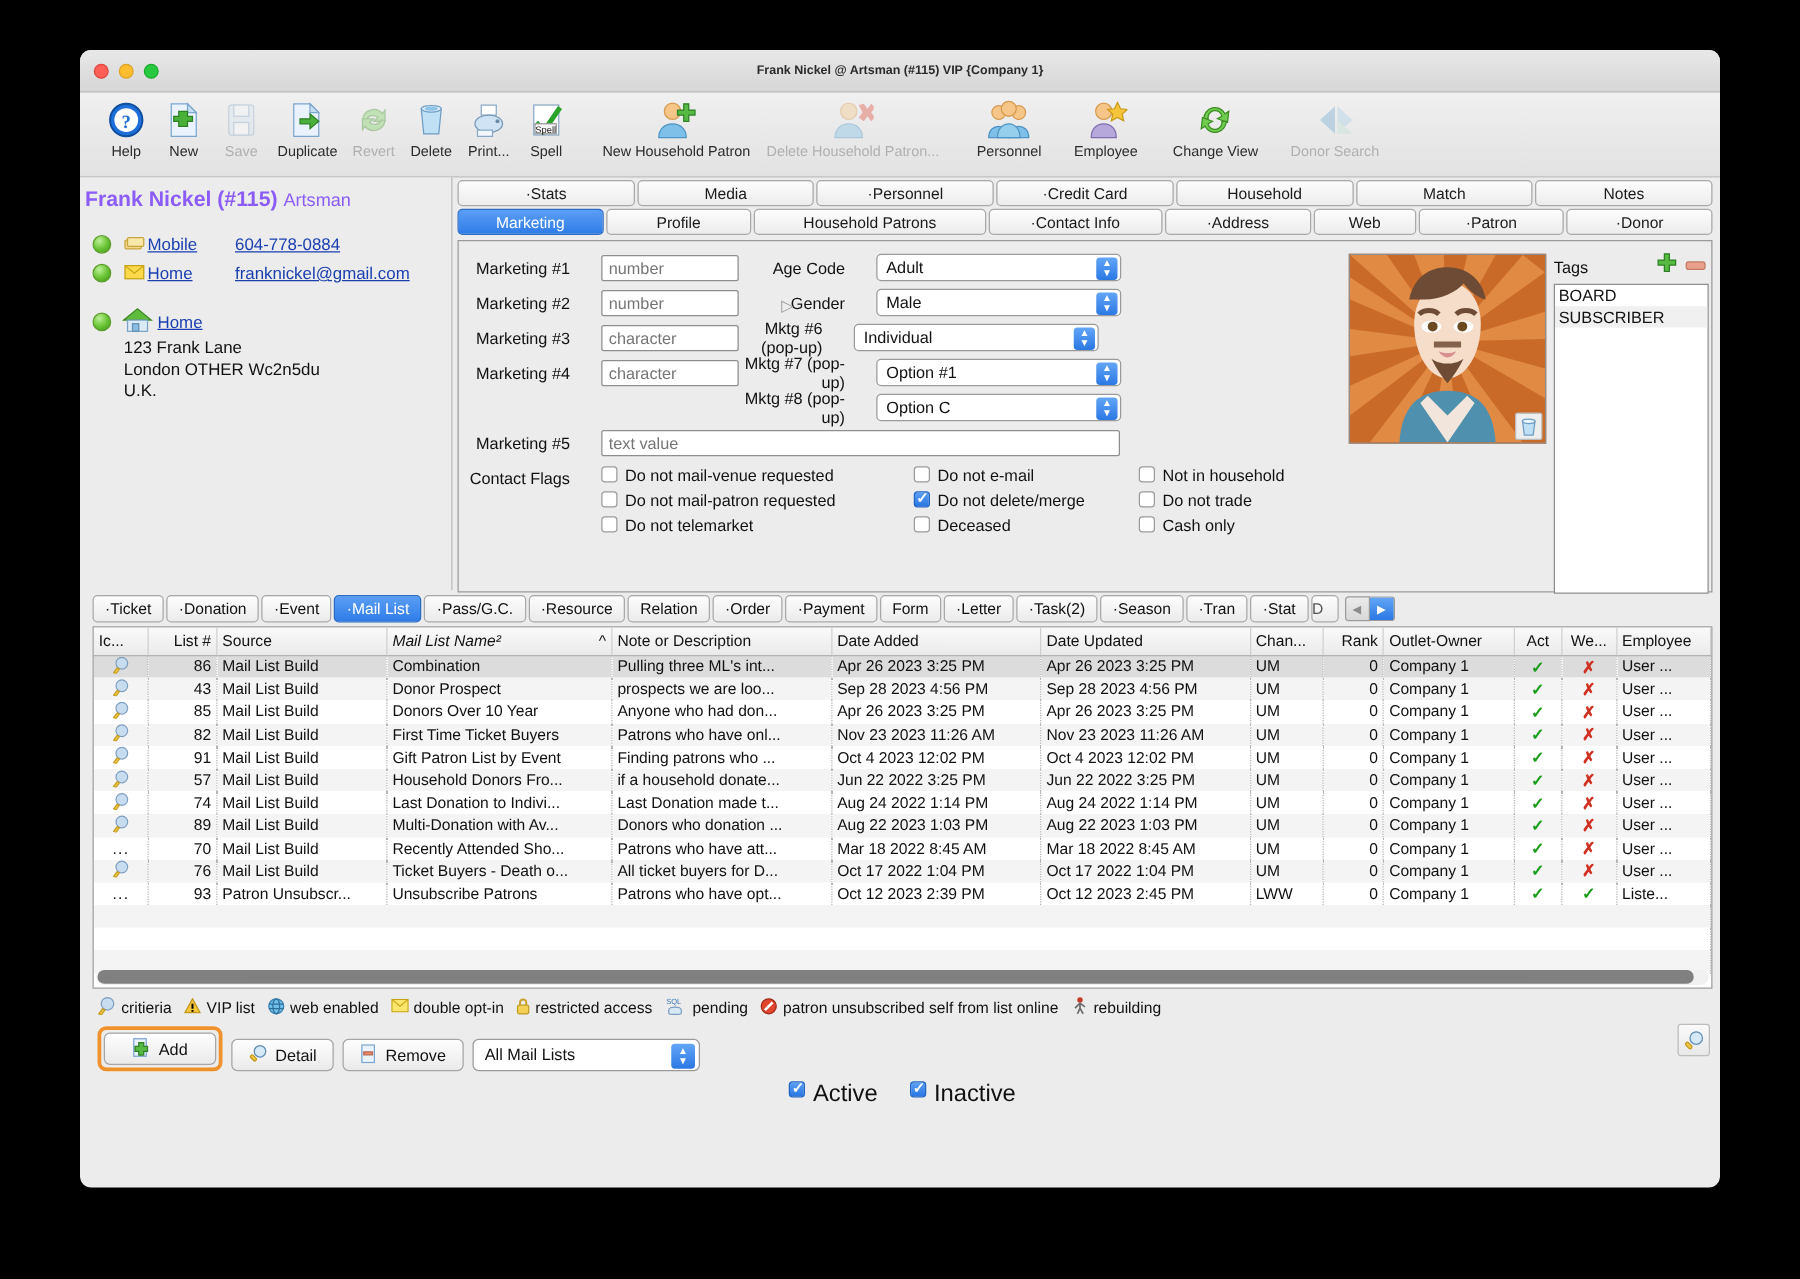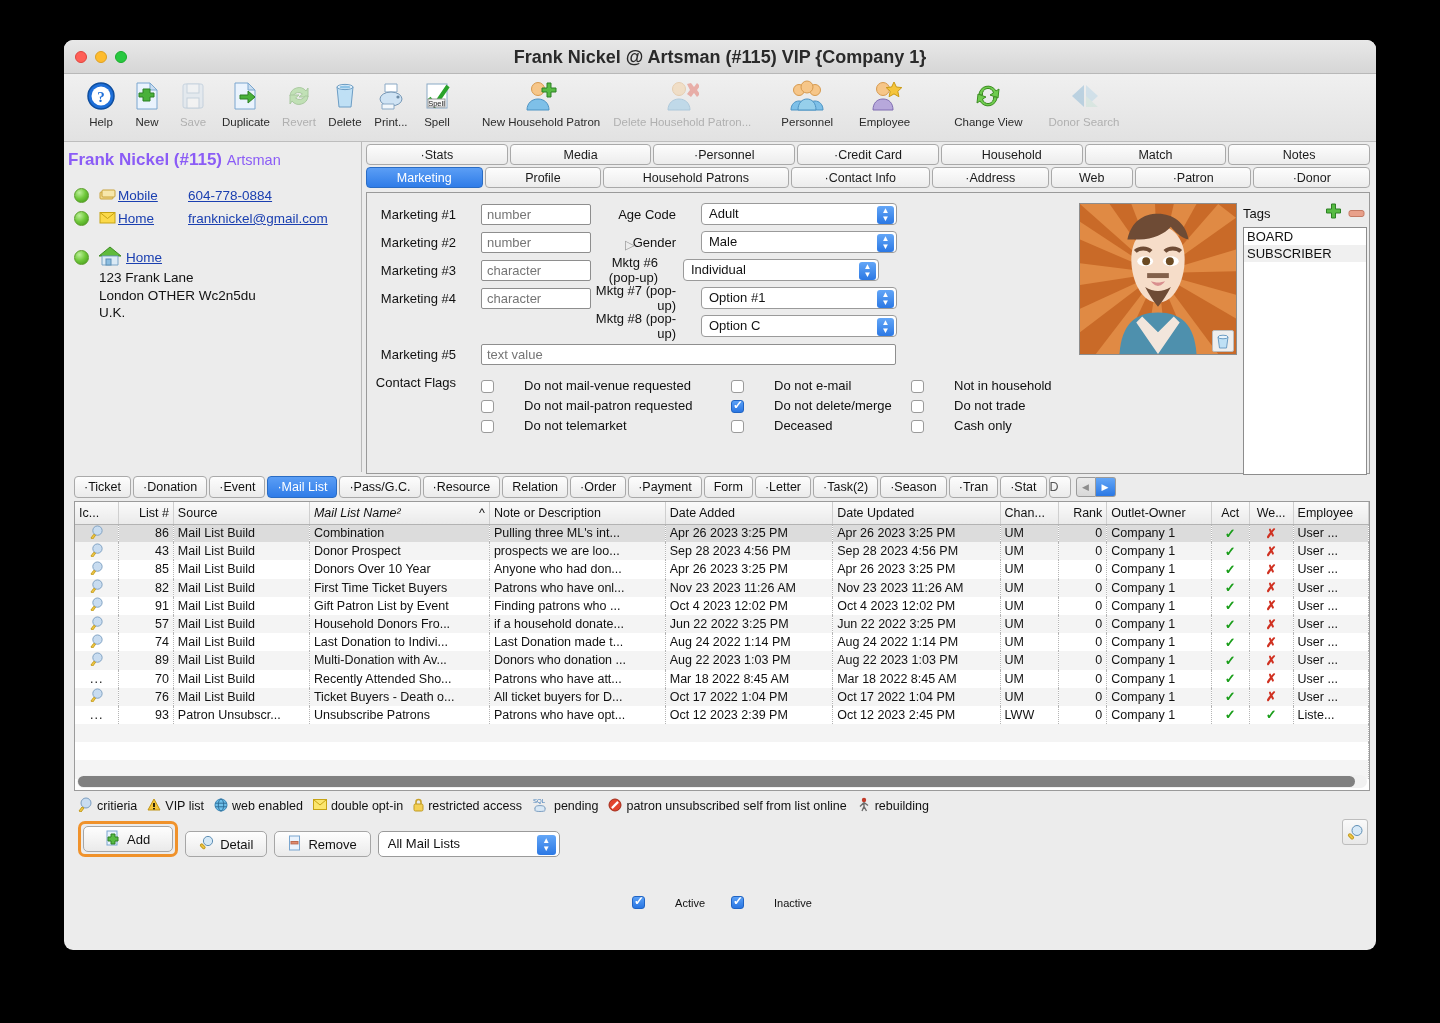--- a/index.html
+++ b/index.html
@@ -27,21 +27,21 @@
     border-bottom: 1px solid #b8b8b8;
     position: relative;
   }
   .traffic { position: absolute; left: 11px; top: 11px; display: flex; gap: 8px; }
   .dot { width: 12px; height: 12px; border-radius: 50%; }
   .dot.r { background: #ff5f57; border: .5px solid #e0443e; }
   .dot.y { background: #febc2e; border: .5px solid #dea123; }
   .dot.g { background: #28c840; border: .5px solid #1aad2b; }
   .title {
     text-align: center; line-height: 34px;
-    font-size: 18px; font-weight: bold; color: #2a2a2a;
+    font-size: 10px; font-weight: bold; color: #2a2a2a;
   }
 
   
   .toolbar {
     height: 68px;
     background: linear-gradient(#f0f0f0,#e2e2e2);
     border-bottom: 1px solid #bdbdbd;
     display: flex; align-items: flex-start;
     padding: 4px 0 0 14px;
   }
@@ -113,21 +113,21 @@
   .fselect .arrows {
     position: absolute; right: 2px; top: 1.5px;
     width: 17px; height: 18px; border-radius: 3px;
     background: linear-gradient(#63a6f7,#2b78e4);
     color: #fff; font-size: 8px; line-height: 8px;
     display: flex; flex-direction: column; align-items: center; justify-content: center;
   }
   .flags { margin-top: 8px; }
   .flagrow { display: flex; align-items: flex-start; }
   .flagcol { display: flex; flex-direction: column; }
-  .chk { display: flex; align-items: flex-end; height: 20px; font-size: 13px; color: #111; gap: 24px; }
+  .chk { display: flex; align-items: flex-start; height: 20px; font-size: 13px; color: #111; }
   .box {
     width: 13px; height: 13px; border: 1px solid #9b9b9b; background: #fff;
     border-radius: 3px; margin-right: 6px; flex: none;
   }
   .box.on {
     background: linear-gradient(#5aa0f6,#2a76e2); border-color: #2064c4;
     position: relative;
   }
   .box.on::after {
     content: "✓"; position: absolute; left: 1px; top: -3px;
@@ -240,21 +240,21 @@
     color: #fff; font-size: 8px; line-height: 8px;
     display: flex; flex-direction: column; align-items: center; justify-content: center;
   }
   .magbtn {
     position: absolute; right: 2px; top: 0;
     width: 26px; height: 26px; background: linear-gradient(#fafafa,#e8e8e8);
     border: 1px solid #bdbdbd; border-radius: 3px;
     display: flex; align-items: center; justify-content: center;
   }
   .actrow { display: flex; justify-content: center; gap: 26px; padding: 8px 0 0 0; }
-  .actrow .chk { font-size: 11px; margin-top: 24px; }
+  .actrow .chk { font-size: 19px; }
 
   .statusbar {
     position: absolute; left: 0; right: 0; bottom: 0; height: 28px;
     background: linear-gradient(#f2f2f2,#e2e2e2);
     border-top: 1px solid #b5b5b5;
     display: flex; align-items: center; gap: 10px;
     padding-left: 8px; font-size: 12.5px; color: #111;
   }
   .statusbar .red { color: #e0401f; }
 </style>
@@ -390,21 +390,21 @@
     <div class="tbtn" style="margin-left:14px">
       <div class="ic">
         <svg width="34" height="32" viewBox="0 0 34 32">
             <circle cx="15" cy="9" r="6.5" fill="#f6c689" stroke="#d79a4f"></circle>
             <path d="M5 30c0-7 4-11 10-11s10 4 10 11z" fill="#b7a8db" stroke="#7e6cb0"></path>
             <path d="M26 2l2.4 5 5.4.6-4 3.7 1.1 5.4-4.9-2.8-4.9 2.8 1.1-5.4-4-3.7 5.4-.6z" fill="#f5c53c" stroke="#c99a16"></path>
           </svg>
       </div>
       <div class="lb">Employee</div>
     </div>
-    <div class="tbtn" style="margin-left:32px">
+    <div class="tbtn" style="margin-left:16px">
       <div class="ic">
         <svg width="30" height="30" viewBox="0 0 30 30">
             <path d="M6 14a9 9 0 0 1 17-4l3-2-1 9-8-3 3.5-2A5.5 5.5 0 0 0 9.5 14z" fill="#6fcc4e" stroke="#3c8c22"></path>
             <path d="M24 16a9 9 0 0 1-17 4l-3 2 1-9 8 3-3.5 2A5.5 5.5 0 0 0 20.5 16z" fill="#6fcc4e" stroke="#3c8c22"></path>
           </svg>
       </div>
       <div class="lb">Change View</div>
     </div>
     <div class="tbtn dim" style="margin-left:14px">
       <div class="ic">

